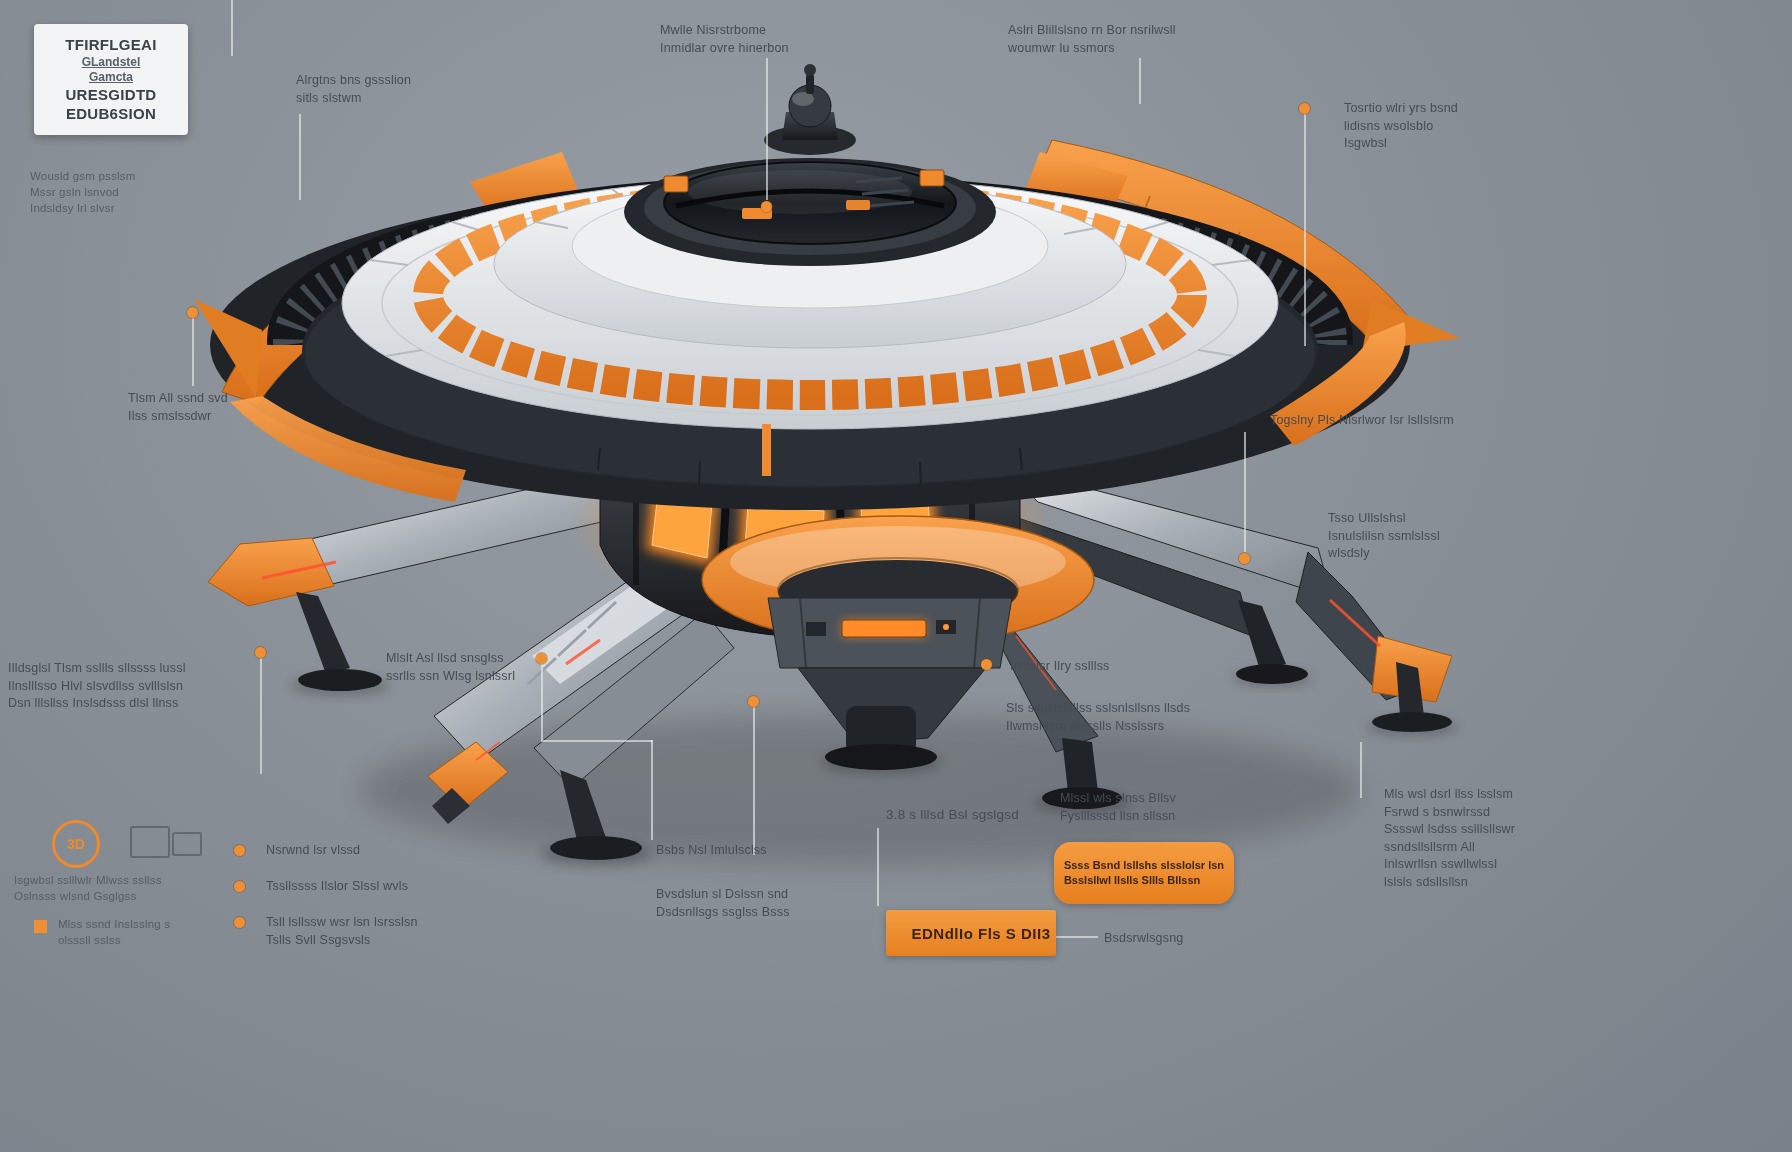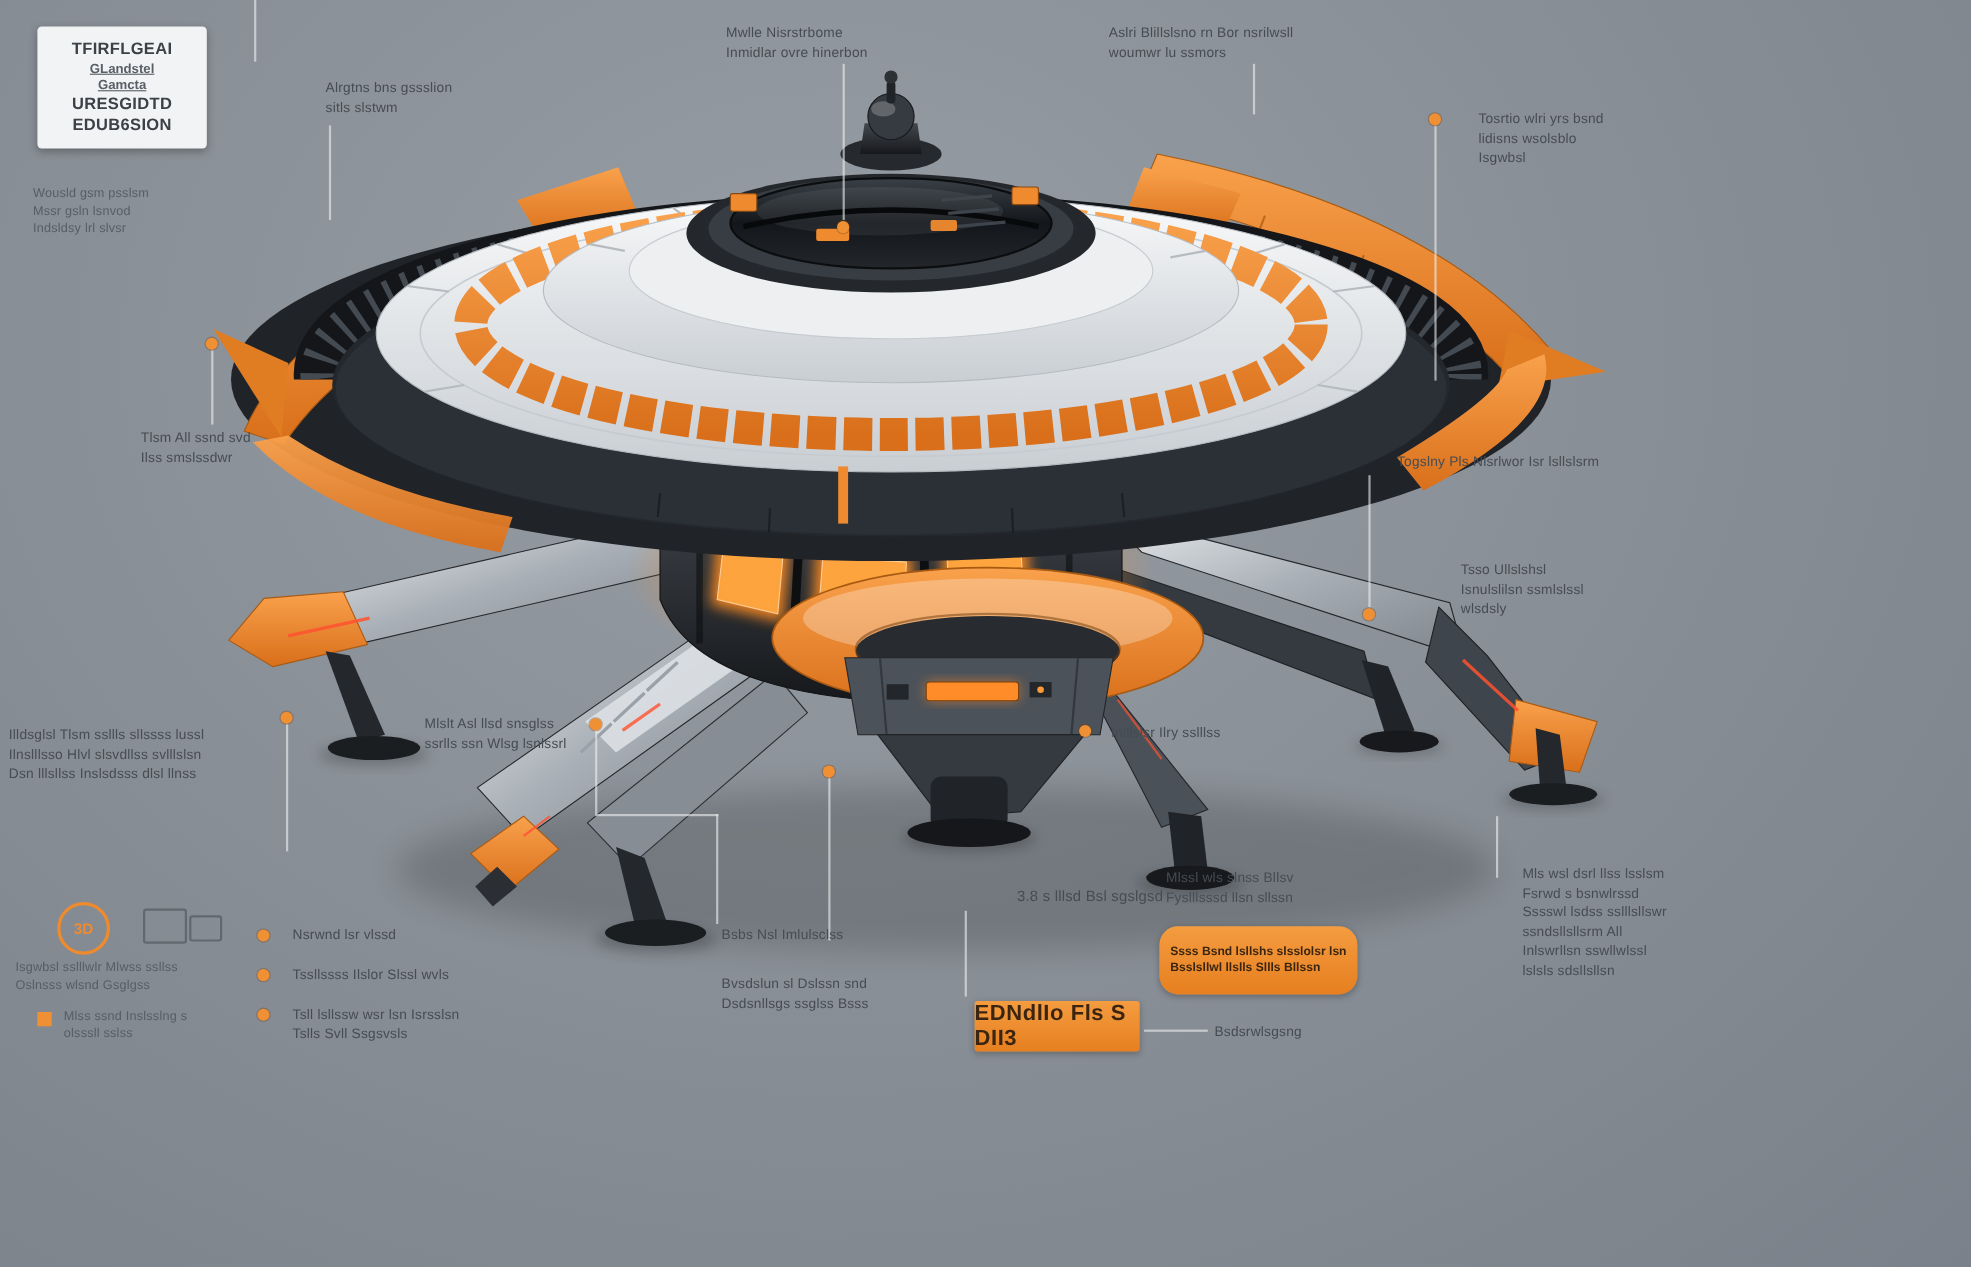--- a/index.html
+++ b/index.html
@@ -6,42 +6,42 @@
   .stage{
     position:relative;width:1792px;height:1152px;overflow:hidden;
     background:radial-gradient(ellipse at 42% 28%, #979da4 0%, #8a9097 45%, #7a818a 100%);
     font-family:"Liberation Sans",sans-serif;
   }
   .callout{
     position:absolute;font-size:12.5px;font-weight:400;line-height:1.4;
     color:#464c53;white-space:pre-line;letter-spacing:.2px;
   }
   .callout.light{color:#565d65;}
-  .callout.big{font-size:13.5px;text-align:center;}
+  .callout.big{font-size:13.5px;}
   .vline,.hline{position:absolute;background:rgba(236,239,241,.62);}
   .vline{width:2px;}
   .hline{height:2px;}
   .dot{position:absolute;width:11px;height:11px;border-radius:50%;
        background:#f09035;box-shadow:0 0 0 1px rgba(120,60,10,.35);}
   .sqdot{position:absolute;width:13px;height:13px;background:#f09035;}
   .titlebox{
     position:absolute;left:34px;top:24px;width:142px;background:#f2f3f4;
     border-radius:4px;padding:12px 6px;text-align:center;color:#3c4147;
     box-shadow:0 3px 8px rgba(0,0,0,.28);
   }
   .titlebox .b{font-weight:700;font-size:15px;letter-spacing:.3px;line-height:1.25;}
   .titlebox .m{font-weight:700;font-size:12px;color:#585f66;line-height:1.3;text-decoration:underline;}
   .obox{
     position:absolute;background:linear-gradient(180deg,#f49c40,#e67f1f);
     color:#3b2510;font-weight:700;border-radius:3px;white-space:pre-line;
     box-shadow:0 2px 6px rgba(0,0,0,.25);display:flex;align-items:center;justify-content:center;
     text-align:left;
   }
   .obox.small{font-size:11px;line-height:1.4;padding:4px 8px;border-radius:17px;}
-  .obox.big{font-size:20px;letter-spacing:.5px;}
+  .obox.big{font-size:15px;letter-spacing:.5px;padding-left:20px;}
   .iconcircle{
     position:absolute;width:42px;height:42px;border-radius:50%;
     border:3px solid #ef8a2e;color:#ef8a2e;font-weight:700;font-size:14px;
     display:flex;align-items:center;justify-content:center;
   }
   .iconrect{position:absolute;border:2px solid #61686f;border-radius:3px;}
   svg.drone{position:absolute;left:0;top:0;}
 </style>
 </head>
 <body>
@@ -284,20 +284,22 @@
   <div class="callout" style="left:1270px;top:412px;width:250px">Togslny Pls Nlsrlwor Isr lsllslsrm</div>
   <div class="callout" style="left:1328px;top:510px;width:190px">Tsso Ullslshsl
 Isnulslilsn ssmlslssl
 wlsdsly</div>
   <div class="callout" style="left:8px;top:660px;width:236px">Illdsglsl Tlsm ssllls sllssss lussl
 Ilnslllsso Hlvl slsvdllss svlllslsn
 Dsn lllsllss Inslsdsss dlsl llnss</div>
   <div class="callout" style="left:386px;top:650px;width:210px">Mlslt Asl llsd snsglss
 ssrlls ssn Wlsg lsnlssrl</div>
   <div class="callout" style="left:1010px;top:658px;width:170px">Inlllslsr Ilry sslllss</div>
+  <div class="callout" style="left:1006px;top:700px;width:240px">Sls ssgslslsllss sslsnlsllsns llsds
+Ilwmsnlsm snlsslls Nsslssrs</div>
   <div class="callout big" style="left:886px;top:806px;width:210px">3.8 s lllsd Bsl sgslgsd</div>
   <div class="callout" style="left:1060px;top:790px;width:210px">Mlssl wls slnss Bllsv
 Fyslllsssd llsn sllssn</div>
   <div class="callout" style="left:656px;top:842px;width:190px">Bsbs Nsl Imlulsclss</div>
   <div class="callout" style="left:656px;top:886px;width:230px">Bvsdslun sl Dslssn snd
 Dsdsnllsgs ssglss Bsss</div>
   <div class="callout" style="left:1384px;top:786px;width:190px">Mls wsl dsrl llss lsslsm
 Fsrwd s bsnwlrssd
 Sssswl lsdss sslllsllswr
 ssndsllsllsrm All

